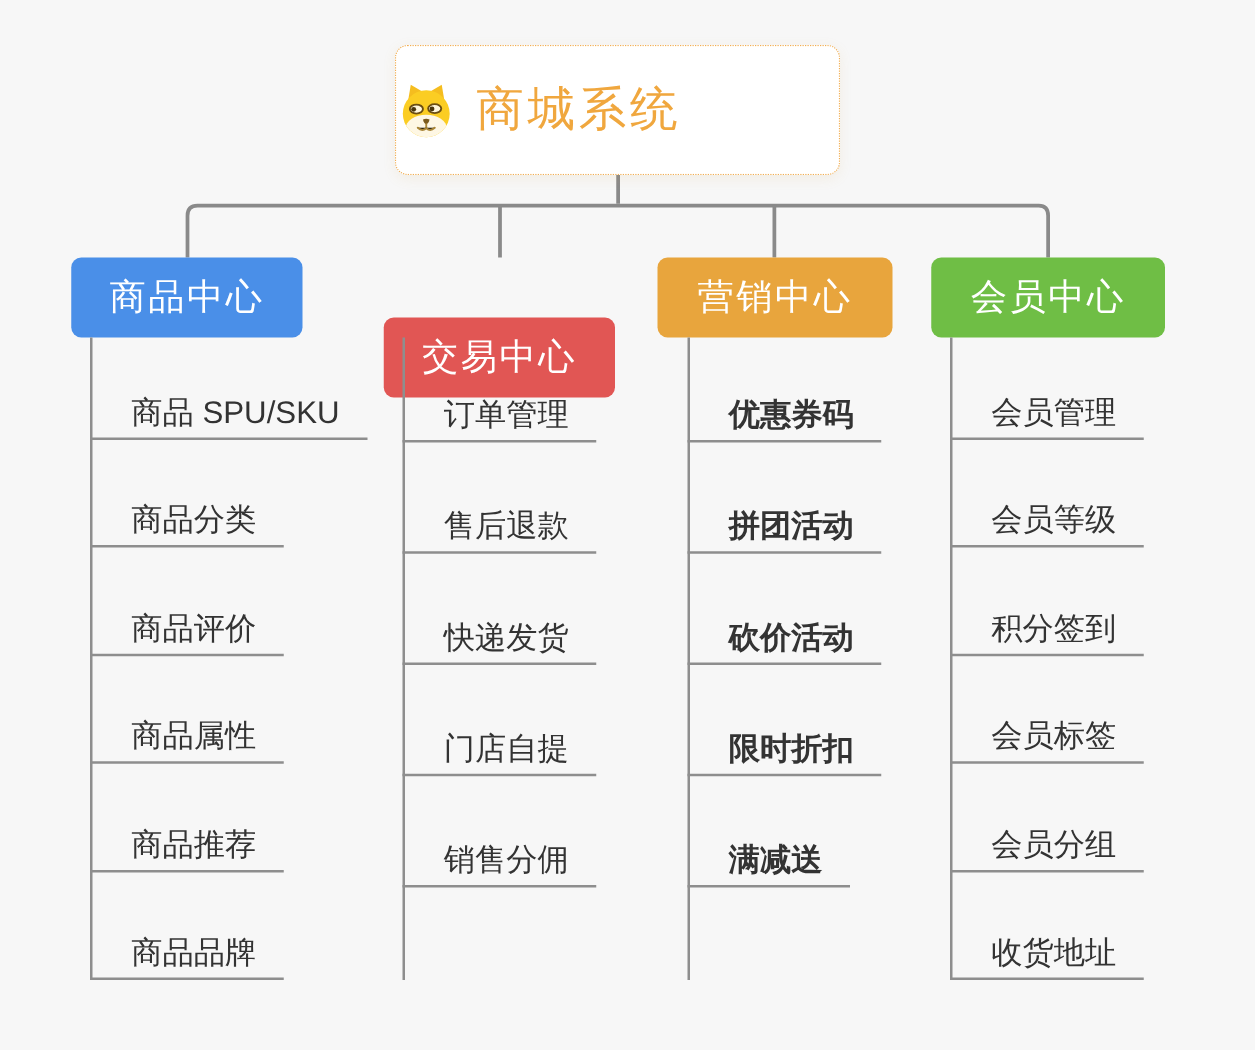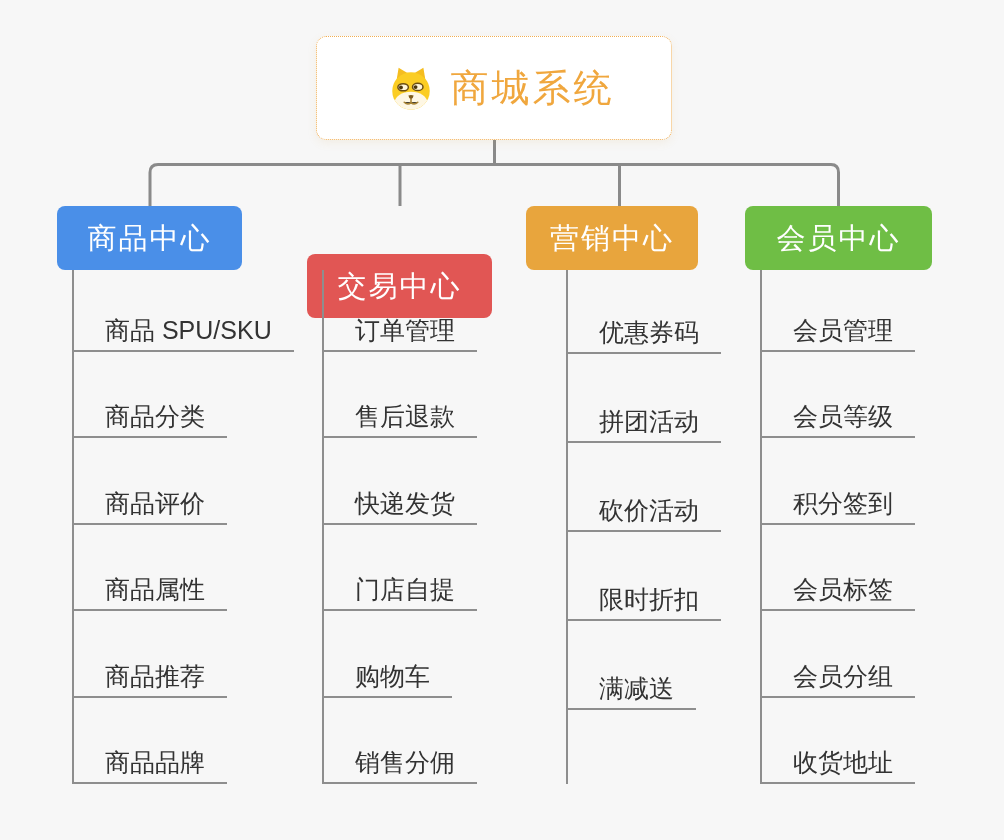--- a/index.html
+++ b/index.html
@@ -15,23 +15,22 @@
   }
   .connectors{position:absolute;left:0;top:0;}
 
   
   .root{
     position:absolute;left:316px;top:36px;width:356px;height:104px;
     background:#ffffff;
     border:1px dotted #f2ae52;
     border-radius:10px;
     box-shadow:0 3px 10px rgba(210,160,70,.10);
-    display:flex;align-items:center;justify-content:center;gap:16px;
+    display:flex;align-items:center;gap:16px;
     box-sizing:border-box;
-    padding-left:13px;
   }
   .root-title{
     font-size:38px;letter-spacing:3px;color:#f0a73e;line-height:1;
     white-space:nowrap;
   }
   .dog{width:48px;height:48px;flex:0 0 auto;}
 
   
   .hdr{
     position:absolute;top:206px;height:64px;
@@ -99,21 +98,21 @@
     </svg>
     <div class="root-title">商城系统</div>
   </div>
 
   <div class="hdr" style="left: 57px; width: 185px; background-color: rgb(74, 143, 232);">
     <span>商品中心</span>
   </div>
   <div class="hdr" style="left: 307px; width: 185px; background-color: rgb(225, 86, 84); margin-top: 48px;">
     <span>交易中心</span>
   </div>
-  <div class="hdr" style="left: 526px; width: 172px; background-color: rgb(232, 165, 61);">
+  <div class="hdr" style="left: 526px; width: 188px; background-color: rgb(232, 165, 61);">
     <span>营销中心</span>
   </div>
   <div class="hdr" style="left: 745px; width: 187px; background-color: rgb(111, 190, 69);">
     <span>会员中心</span>
   </div>
 
   <div class="col" style="left:72px;">
     <div class="item first">
         <span>商品 SPU/SKU</span>
       </div>
@@ -141,28 +140,25 @@
     <div class="item">
         <span>售后退款</span>
       </div>
     <div class="item">
         <span>快递发货</span>
       </div>
     <div class="item">
         <span>门店自提</span>
       </div>
     <div class="item">
-        <span>购物车</span>
-      </div>
-    <div class="item">
         <span>销售分佣</span>
       </div>
   </div>
 
-  <div class="col" style="left:566px;">
+  <div class="col" style="left:550px;font-weight:bold;">
     <div class="item first">
         <span>优惠券码</span>
       </div>
     <div class="item">
         <span>拼团活动</span>
       </div>
     <div class="item">
         <span>砍价活动</span>
       </div>
     <div class="item">

